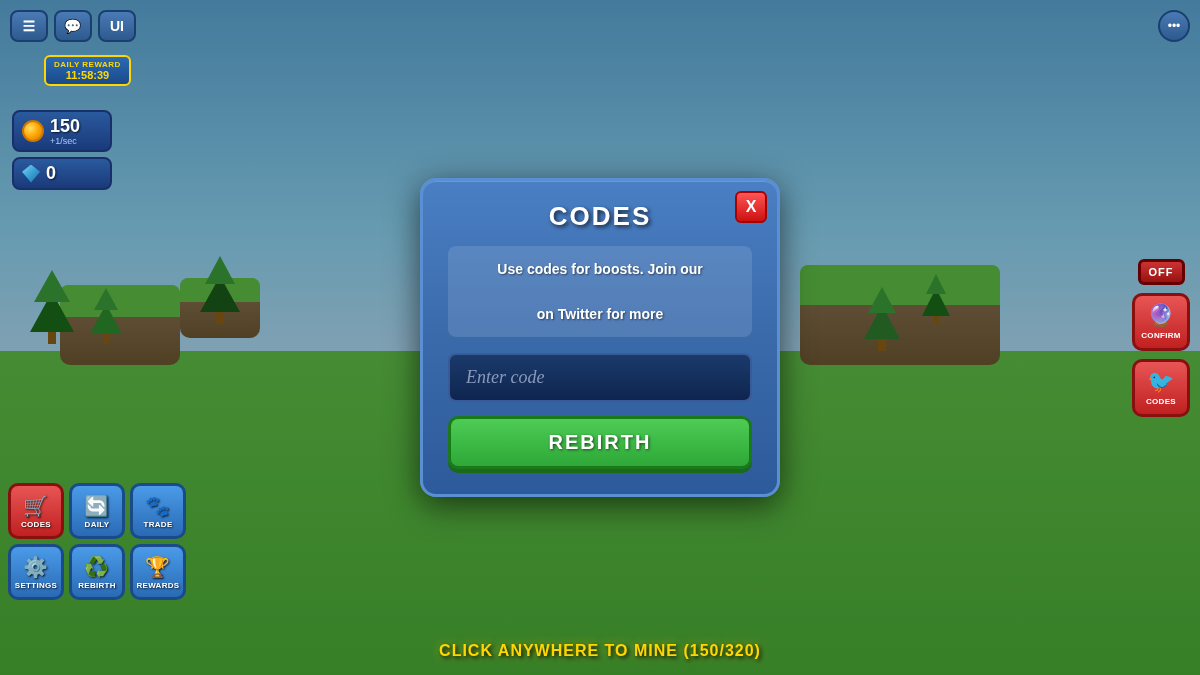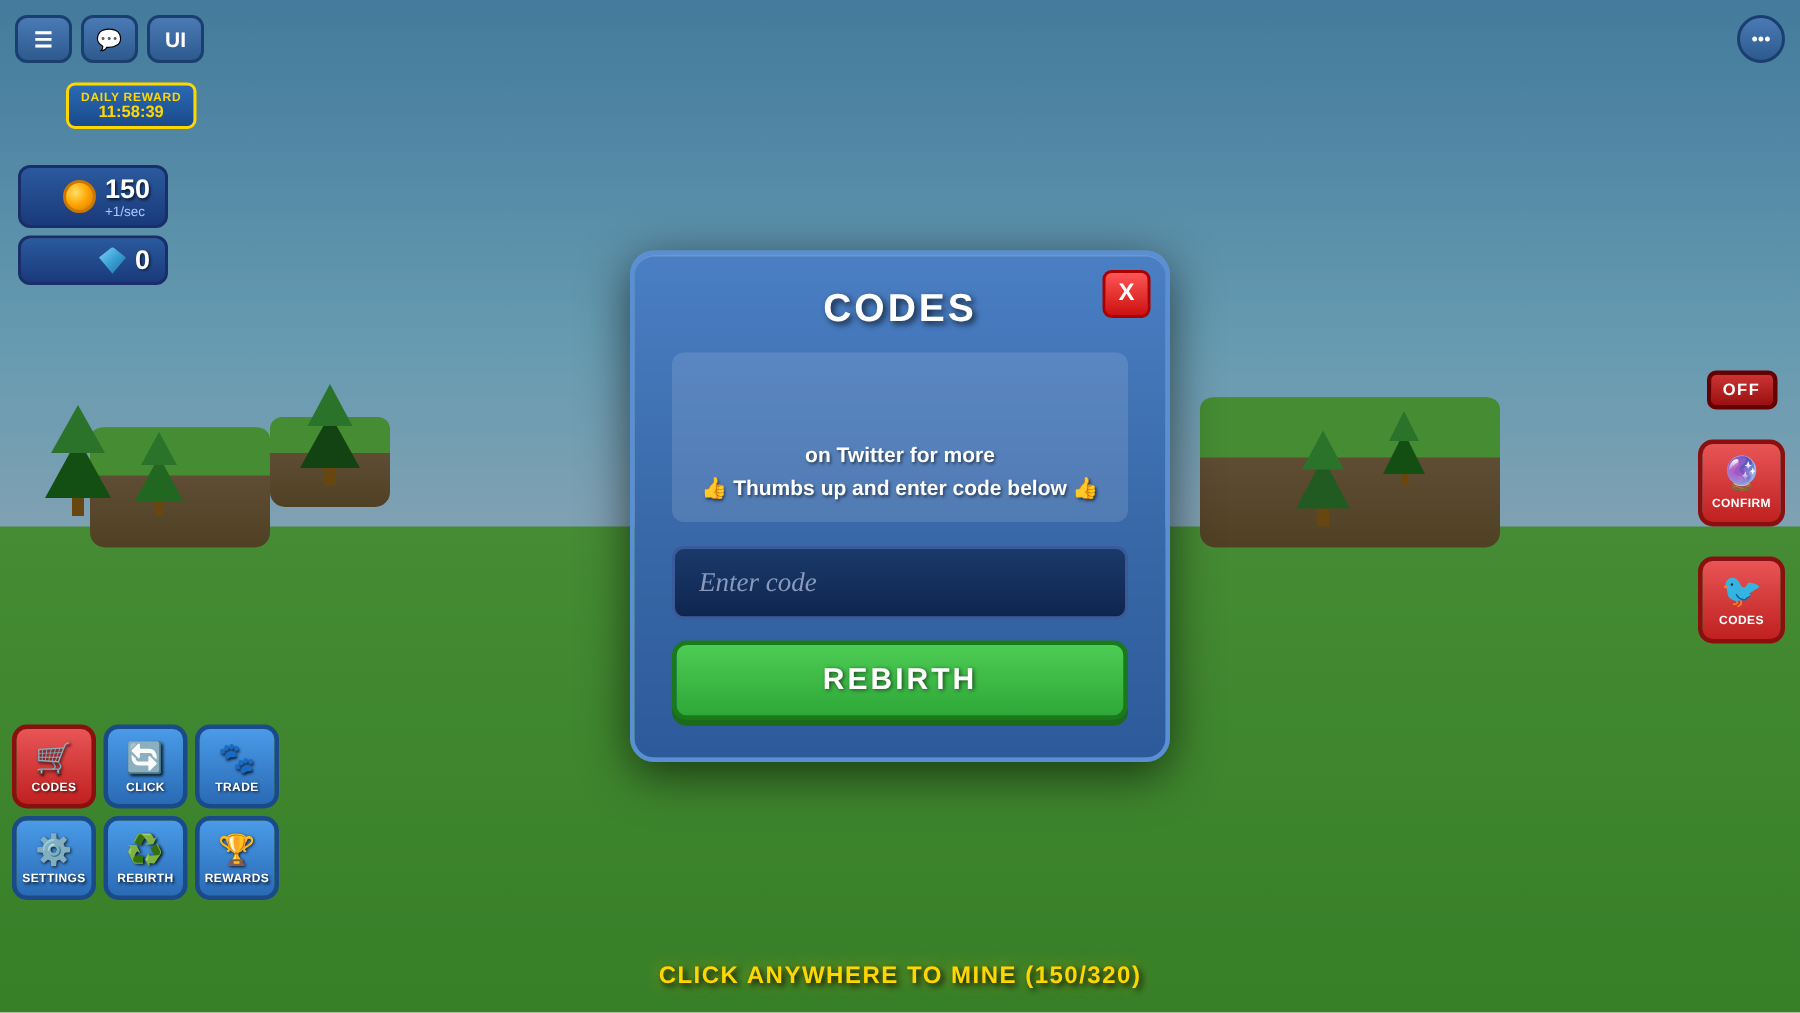--- a/index.html
+++ b/index.html
@@ -140,21 +140,20 @@
     }
     .currency-item {
       background: linear-gradient(180deg, #2a5a9e 0%, #1a3a7a 100%);
       border: 2px solid #1a2f6a;
       border-radius: 8px;
       padding: 4px 10px 4px 8px;
       display: flex;
       align-items: center;
       gap: 6px;
       min-width: 100px;
-      justify-content: flex-end;
     }
     .coin-icon {
       width: 22px;
       height: 22px;
       background: radial-gradient(circle at 35% 35%, #FFE066, #FFA500, #CC7700);
       border-radius: 50%;
       border: 2px solid #CC7700;
       flex-shrink: 0;
     }
     .diamond-icon {
@@ -217,21 +216,21 @@
 
     
     .right-buttons {
       position: absolute;
       right: 10px;
       top: 50%;
       transform: translateY(-50%);
       z-index: 10;
       display: flex;
       flex-direction: column;
-      gap: 20px;
+      gap: 8px;
       align-items: center;
     }
     .right-btn {
       background: linear-gradient(180deg, #e85555 0%, #c02020 100%);
       border: 3px solid #8a1010;
       border-radius: 10px;
       width: 58px;
       height: 58px;
       display: flex;
       flex-direction: column;
@@ -489,21 +488,21 @@
   </div>
 </div>
 
 <div class="action-buttons">
   <div class="action-btn">
     <span class="btn-icon">🛒</span>
     <span class="btn-label">CODES</span>
   </div>
   <div class="action-btn blue">
     <span class="btn-icon">🔄</span>
-    <span class="btn-label">CLICK</span>
+    <span class="btn-label">DAILY</span>
   </div>
   <div class="action-btn blue">
     <span class="btn-icon">🐾</span>
     <span class="btn-label">TRADE</span>
   </div>
   <div class="action-btn blue">
     <span class="btn-icon">⚙️</span>
     <span class="btn-label">SETTINGS</span>
   </div>
   <div class="action-btn blue">
@@ -534,23 +533,22 @@
   <span>CLICK ANYWHERE TO MINE (150/320)</span>
 </div>
 
 <div class="modal-backdrop">
   <div class="codes-modal">
     <div class="modal-title">CODES</div>
     <div class="modal-close">
       <span>X</span>
     </div>
     <div class="modal-description">
-      <br>
+      <span>Use codes for boosts. Join our</span><br>
       <br>
       <span>on Twitter for more</span><br>
-      <span>👍 Thumbs up and enter code below 👍</span>
     </div>
     <input class="code-input" type="text" placeholder="Enter code" style="">
     <button class="confirm-btn">
       <span>REBIRTH</span>
     </button>
   </div>
 </div>
 
 </body></html>

